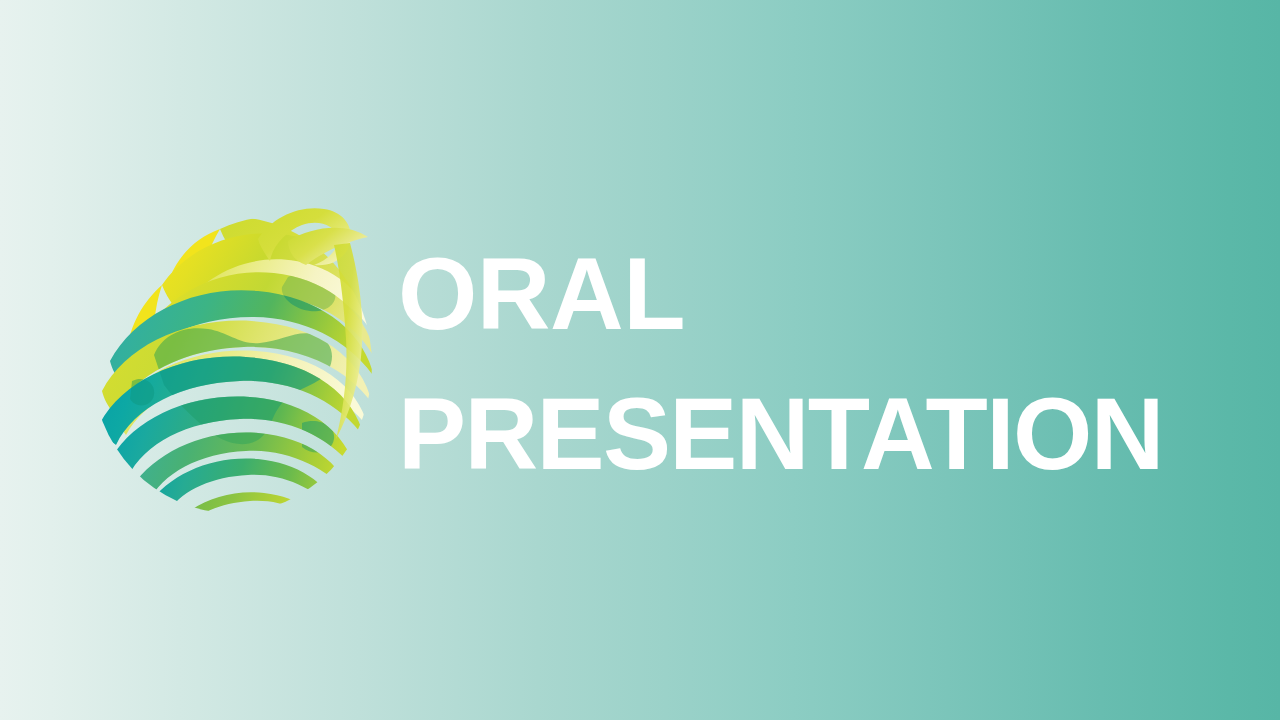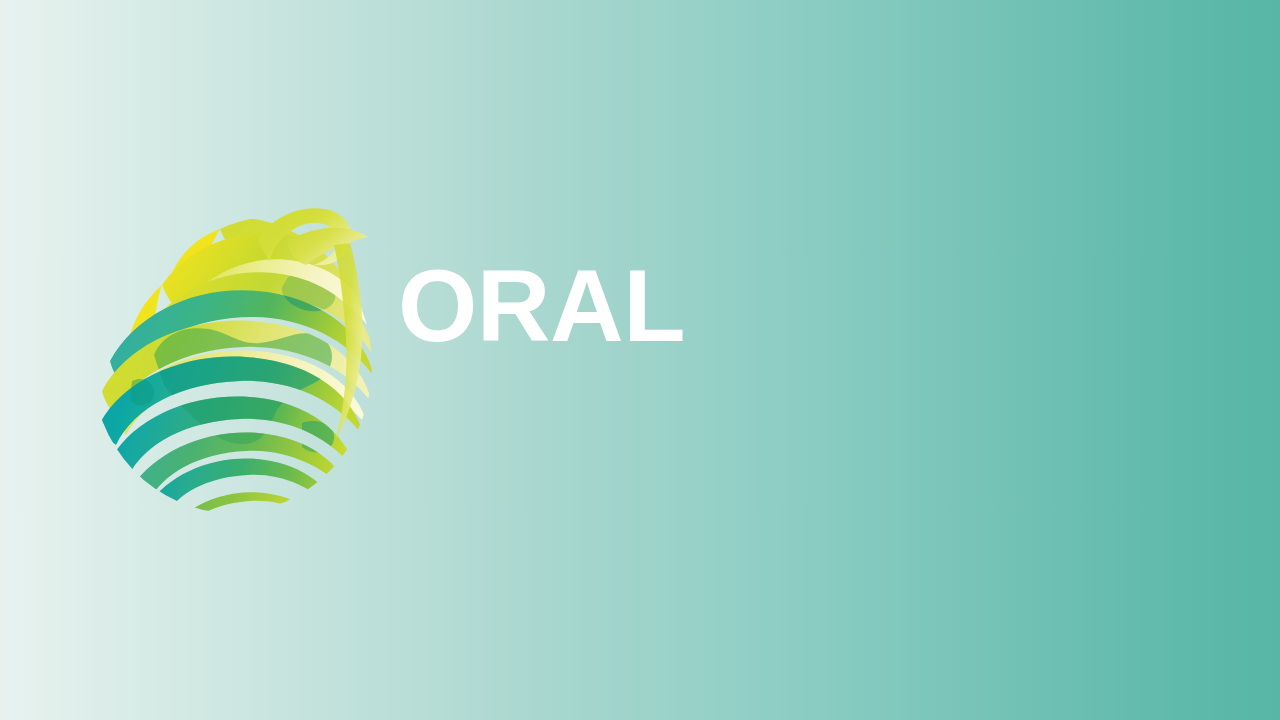--- a/index.html
+++ b/index.html
@@ -45,21 +45,21 @@
     display: block;
     width: 100%;
     height: 100%;
     overflow: visible;
   }
 
   
   #title-block {
     position: absolute;
     left: 398px;
-    top: 236px;
+    top: 224px;
     width: 840px;
   }
   .title-line {
     color: #ffffff;
     font-family: "Liberation Sans", sans-serif;
     font-weight: 700;
     font-size: 102px;
     line-height: 140px;
     letter-spacing: -0.5px;
     white-space: nowrap;
@@ -281,15 +281,16 @@
         <path d="M196,36 C222,20 256,18 276,32 C256,36 232,46 214,60
                  C202,56 196,46 196,36 Z" fill="url(#gLeaf)"></path>
         <path d="M258,38 C266,68 272,104 270,140 C268,176 258,208 244,234
                  C252,202 256,168 254,134 C252,100 248,66 242,40 Z" fill="url(#gBandTop)" opacity="0.9"></path>
       </g>
     </svg>
   </div>
 
   <div id="title-block">
     <div class="title-line" id="title-line-1">ORAL</div>
+    <div class="title-line" id="title-line-2">PRESENTATION</div>
   </div>
 
 </div>
 
 </body></html>

